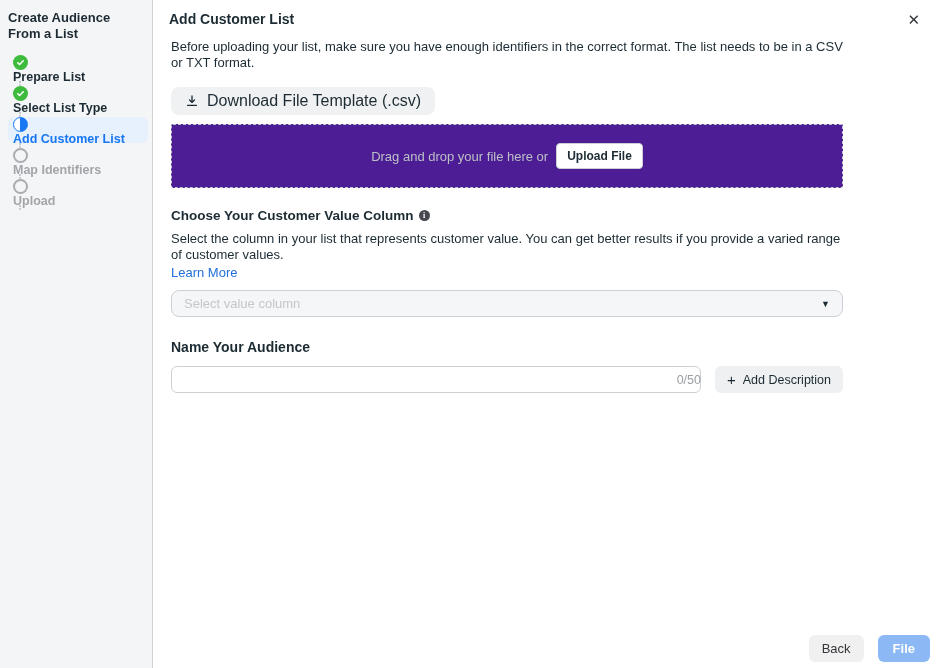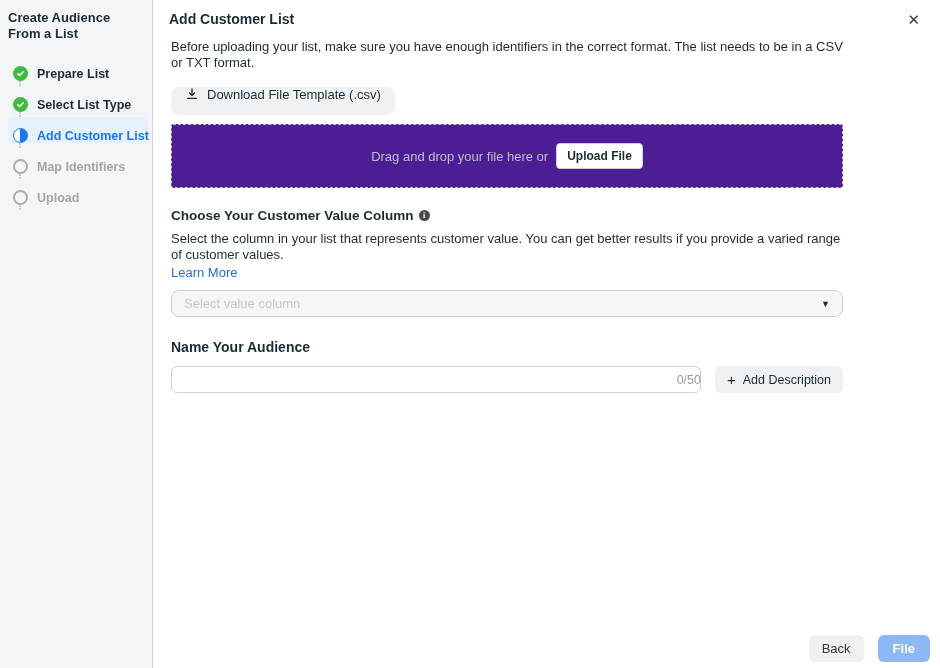--- a/index.html
+++ b/index.html
@@ -28,24 +28,25 @@
   .sidebar-title {
     font-size: 13px;
     font-weight: bold;
     line-height: 16px;
     color: #1c2b33;
     margin-bottom: 13px;
     padding-right: 6px;
   }
   .step {
     display: flex;
-    align-items: flex-end;
+    align-items: flex-start;
     height: 26px;
     border-radius: 6px;
     padding: 0 6px 0 5px;
+    flex-direction: column;
   }
   .step.active { background: #e7f0fd; }
   .step-icon {
     width: 15px; height: 15px;
     border-radius: 50%;
     flex: 0 0 15px;
     margin-right: 9px;
     display: flex; align-items: center; justify-content: center;
   }
   .step.complete .step-icon { background: #3dbb3d; }
@@ -76,27 +77,27 @@
     background: none; border: none; cursor: pointer;
     font-size: 15px; line-height: 15px; color: #35383b;
     padding: 2px 6px; margin-top: -1px;
   }
   .content { padding: 10px 0 16px 18px; width: 690px; }
   .intro { font-size: 13px; line-height: 16px; color: #1c2b33; width: 672px; }
 
   .download-btn {
     margin-top: 16px;
     height: 28px;
-    display: inline-flex; align-items: flex-start;
+    display: inline-flex; align-items: center;
     gap: 8px;
     background: #f0f1f2;
     border: none; border-radius: 8px;
     padding: 0 14px;
     font-family: inherit;
-    font-size: 13px; color: #1c2b33;
+    font-size: 16px; color: #1c2b33;
     cursor: pointer;
   }
   .download-btn svg { display: block; }
 
   .dropzone {
     margin-top: 9px;
     width: 672px; height: 64px;
     border: 1px dashed #c5c8cc;
     border-radius: 2px;
     background: #4c1d95;

